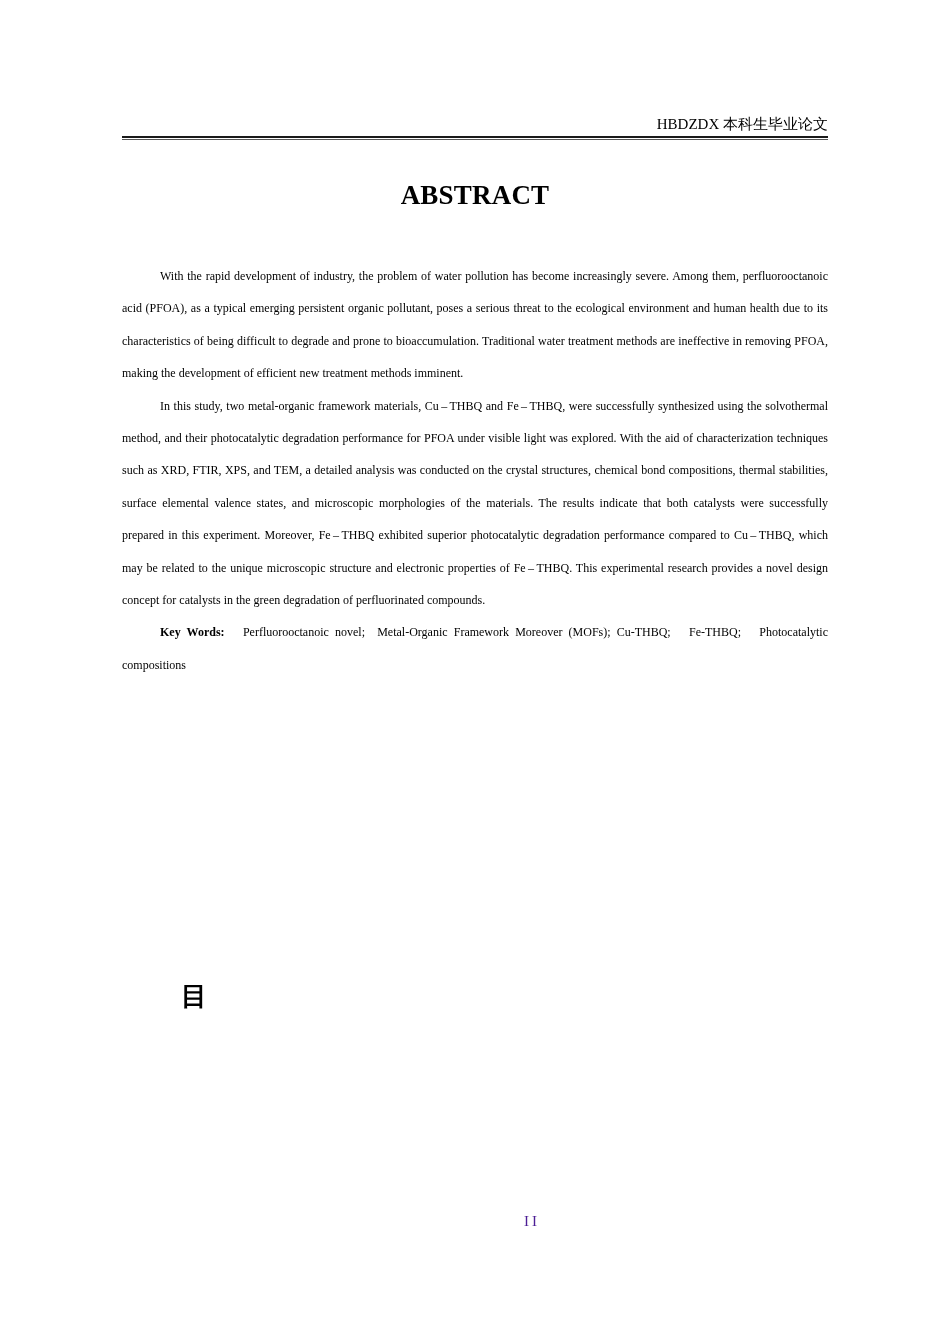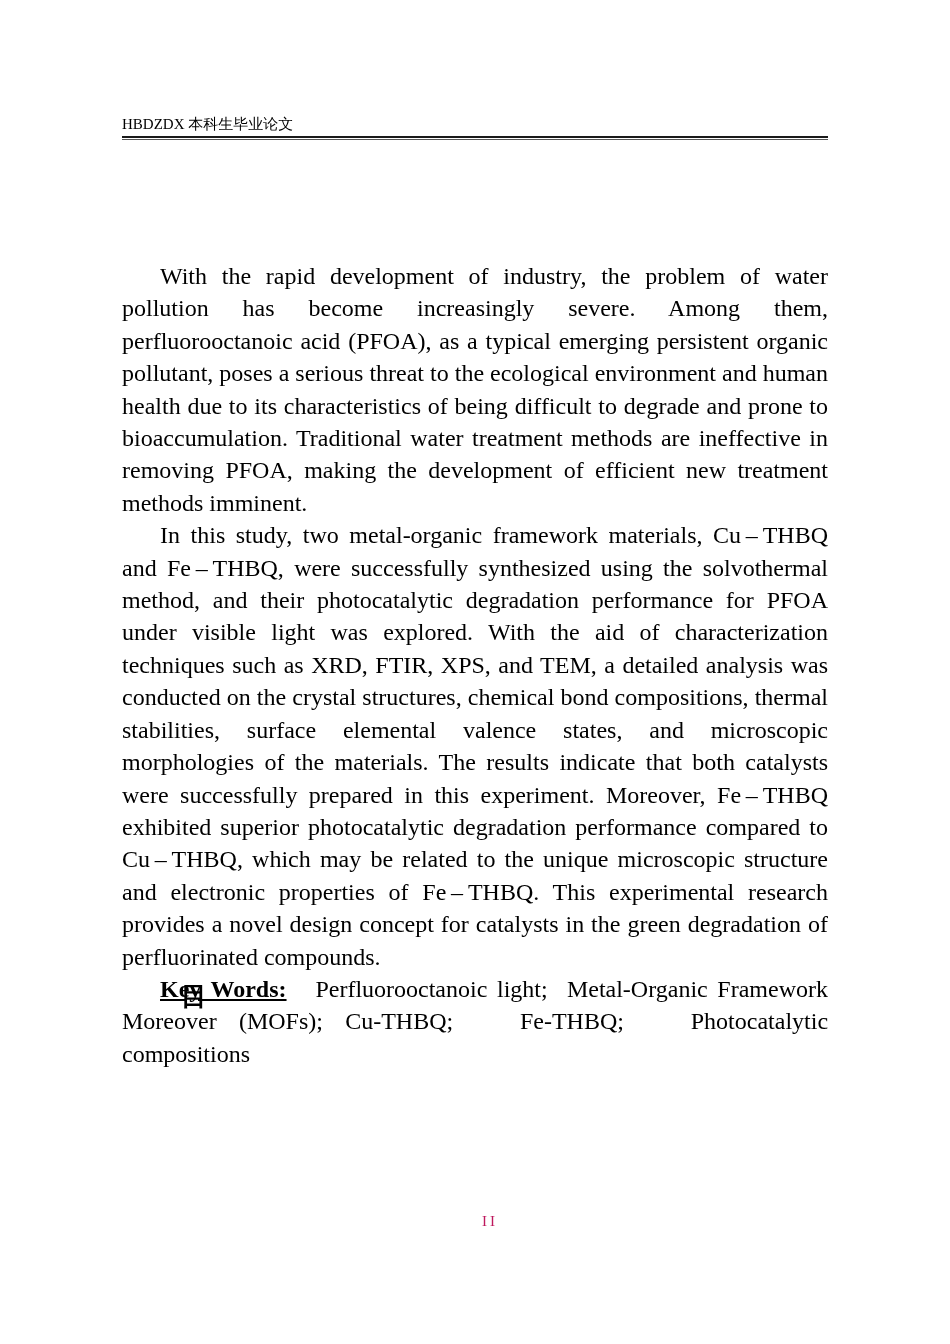--- a/index.html
+++ b/index.html
@@ -19,21 +19,21 @@
       position: absolute;
       left: 0; top: 0;
       width: 950px;
       height: 1344px;
     }
     .running-header {
       position: absolute;
       left: 122px;
       top: 115px;
       width: 706px;
-      text-align: left;
+      text-align: right;
       font-size: 15px;
       line-height: 18px;
       color: #000;
     }
     .header-rule {
       position: absolute;
       left: 122px;
       top: 136px;
       width: 706px;
       height: 4px;
@@ -61,74 +61,74 @@
       font-size: 27px;
       font-weight: bold;
       line-height: 34px;
       letter-spacing: 0.2px;
     }
     .body-text {
       position: absolute;
       left: 122px;
       top: 260px;
       width: 706px;
-      font-size: 24px;
+      font-size: 12px;
       line-height: 32.4px;
       text-align: justify;
       text-align-last: left;
     }
     .body-text p {
       margin: 0;
       text-indent: 38px;
       text-align: justify;
     }
     .keywords-label {
       font-weight: bold;
-      text-decoration: underline;
     }
     .kw-sep {
       white-space: pre;
     }
     .toc-heading {
       position: absolute;
       left: 181px;
       top: 980px;
       font-family: "DejaVu Sans", sans-serif;
       font-size: 26px;
       font-weight: bold;
       line-height: 32px;
     }
     .page-number {
       position: absolute;
       left: 440px;
       top: 1212px;
       width: 100px;
-      text-align: center;
+      text-align: right;
       font-size: 15px;
       letter-spacing: 3px;
-      color: #be185d;
+      color: #4c1d95;
       line-height: 18px;
     }
   </style>
 </head>
 <body>
 
 <div class="page">
 
   <div class="running-header">HBDZDX 本科生毕业论文</div>
 
   <div class="header-rule">
     <div class="thick"></div>
     <div class="thin"></div>
   </div>
 
+  <div class="title">ABSTRACT</div>
 
   <div class="body-text">
     <p>With the rapid development of industry, the problem of water pollution has become increasingly severe. Among them, perfluorooctanoic acid (PFOA), as a typical emerging persistent organic pollutant, poses a serious threat to the ecological environment and human health due to its characteristics of being difficult to degrade and prone to bioaccumulation. Traditional water treatment methods are ineffective in removing PFOA, making the development of efficient new treatment methods imminent.</p>
     <p>In this study, two metal-organic framework materials, Cu – THBQ and Fe – THBQ, were successfully synthesized using the solvothermal method, and their photocatalytic degradation performance for PFOA under visible light was explored. With the aid of characterization techniques such as XRD, FTIR, XPS, and TEM, a detailed analysis was conducted on the crystal structures, chemical bond compositions, thermal stabilities, surface elemental valence states, and microscopic morphologies of the materials. The results indicate that both catalysts were successfully prepared in this experiment. Moreover, Fe – THBQ exhibited superior photocatalytic degradation performance compared to Cu – THBQ, which may be related to the unique microscopic structure and electronic properties of Fe – THBQ. This experimental research provides a novel design concept for catalysts in the green degradation of perfluorinated compounds.</p>
-    <p><span class="keywords-label">Key Words:</span><span class="kw-sep">   </span><span>Perfluorooctanoic light;</span><span class="kw-sep">  </span><span>Metal-Organic Framework Moreover (MOFs);</span><span class="kw-sep"> </span><span>Cu-THBQ;</span><span class="kw-sep">   </span><span>Fe-THBQ;</span><span class="kw-sep">   </span><span>Photocatalytic compositions</span></p>
+    <p><span class="keywords-label">Key Words:</span><span class="kw-sep">   </span><span>Perfluorooctanoic novel;</span><span class="kw-sep">  </span><span>Metal-Organic Framework Moreover (MOFs);</span><span class="kw-sep"> </span><span>Cu-THBQ;</span><span class="kw-sep">   </span><span>Fe-THBQ;</span><span class="kw-sep">   </span><span>Photocatalytic compositions</span></p>
   </div>
 
   <div class="toc-heading">目</div>
 
   <div class="page-number">II</div>
 
 </div>
 
 </body></html>

